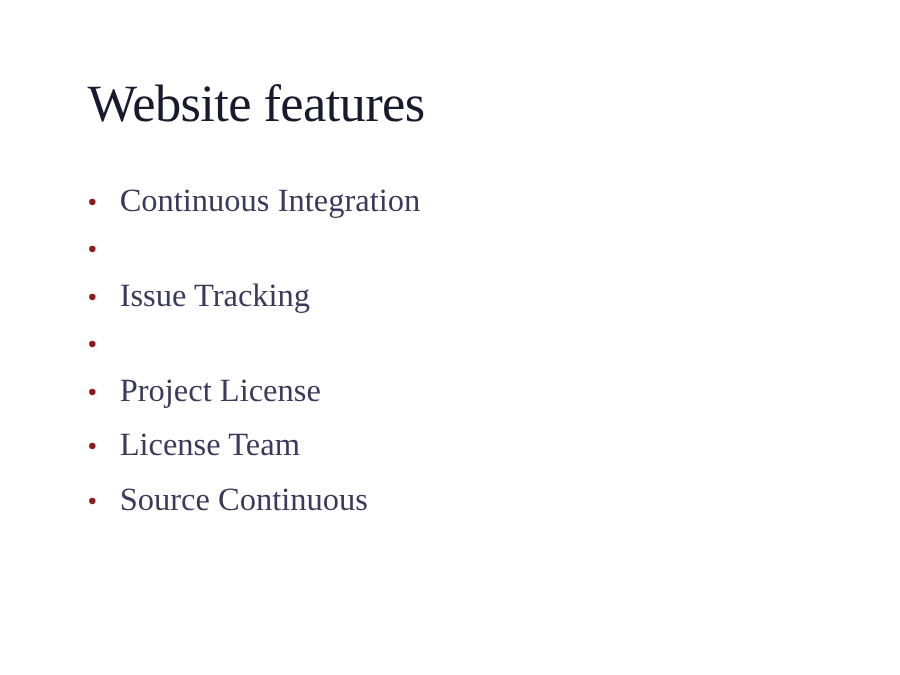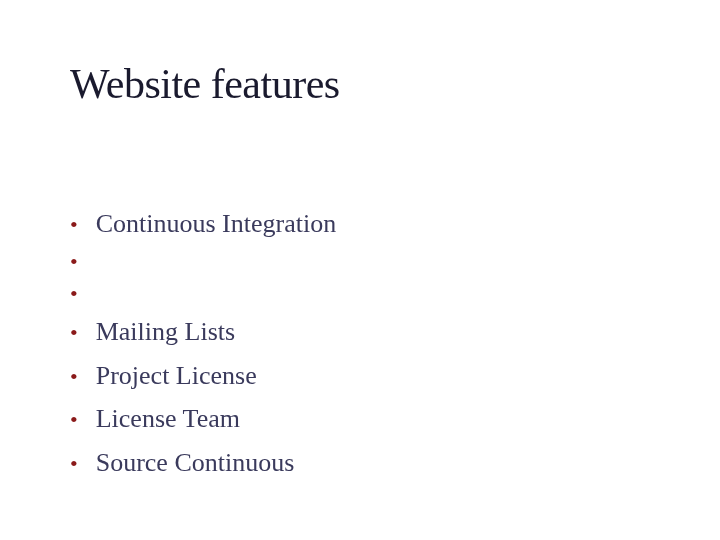--- a/index.html
+++ b/index.html
@@ -15,21 +15,20 @@
       font-family: Georgia, 'Times New Roman', serif;
       overflow: hidden;
     }
 
     .slide {
       width: 720px;
       height: 540px;
       padding: 60px 70px;
       display: flex;
       flex-direction: column;
-      justify-content: space-between;
     }
 
     .slide-title {
       font-size: 42px;
       font-weight: normal;
       color: #1a1a2e;
       margin-bottom: 36px;
       letter-spacing: -0.5px;
     }
 
@@ -69,24 +68,24 @@
   <ul class="bullet-list" id="bullet-list">
       <li class="bullet-item">
         <span class="bullet-dot">•</span>
         <span class="bullet-text">Continuous Integration</span>
       </li>
       <li class="bullet-item">
         <span class="bullet-dot">•</span>
       </li>
       <li class="bullet-item">
         <span class="bullet-dot">•</span>
+        <span class="bullet-text">Issue Tracking</span>
       </li>
       <li class="bullet-item">
         <span class="bullet-dot">•</span>
-        <span class="bullet-text">Mailing Lists</span>
       </li>
       <li class="bullet-item">
         <span class="bullet-dot">•</span>
         <span class="bullet-text">Project License</span>
       </li>
       <li class="bullet-item">
         <span class="bullet-dot">•</span>
         <span class="bullet-text">License Team</span>
       </li>
       <li class="bullet-item">

